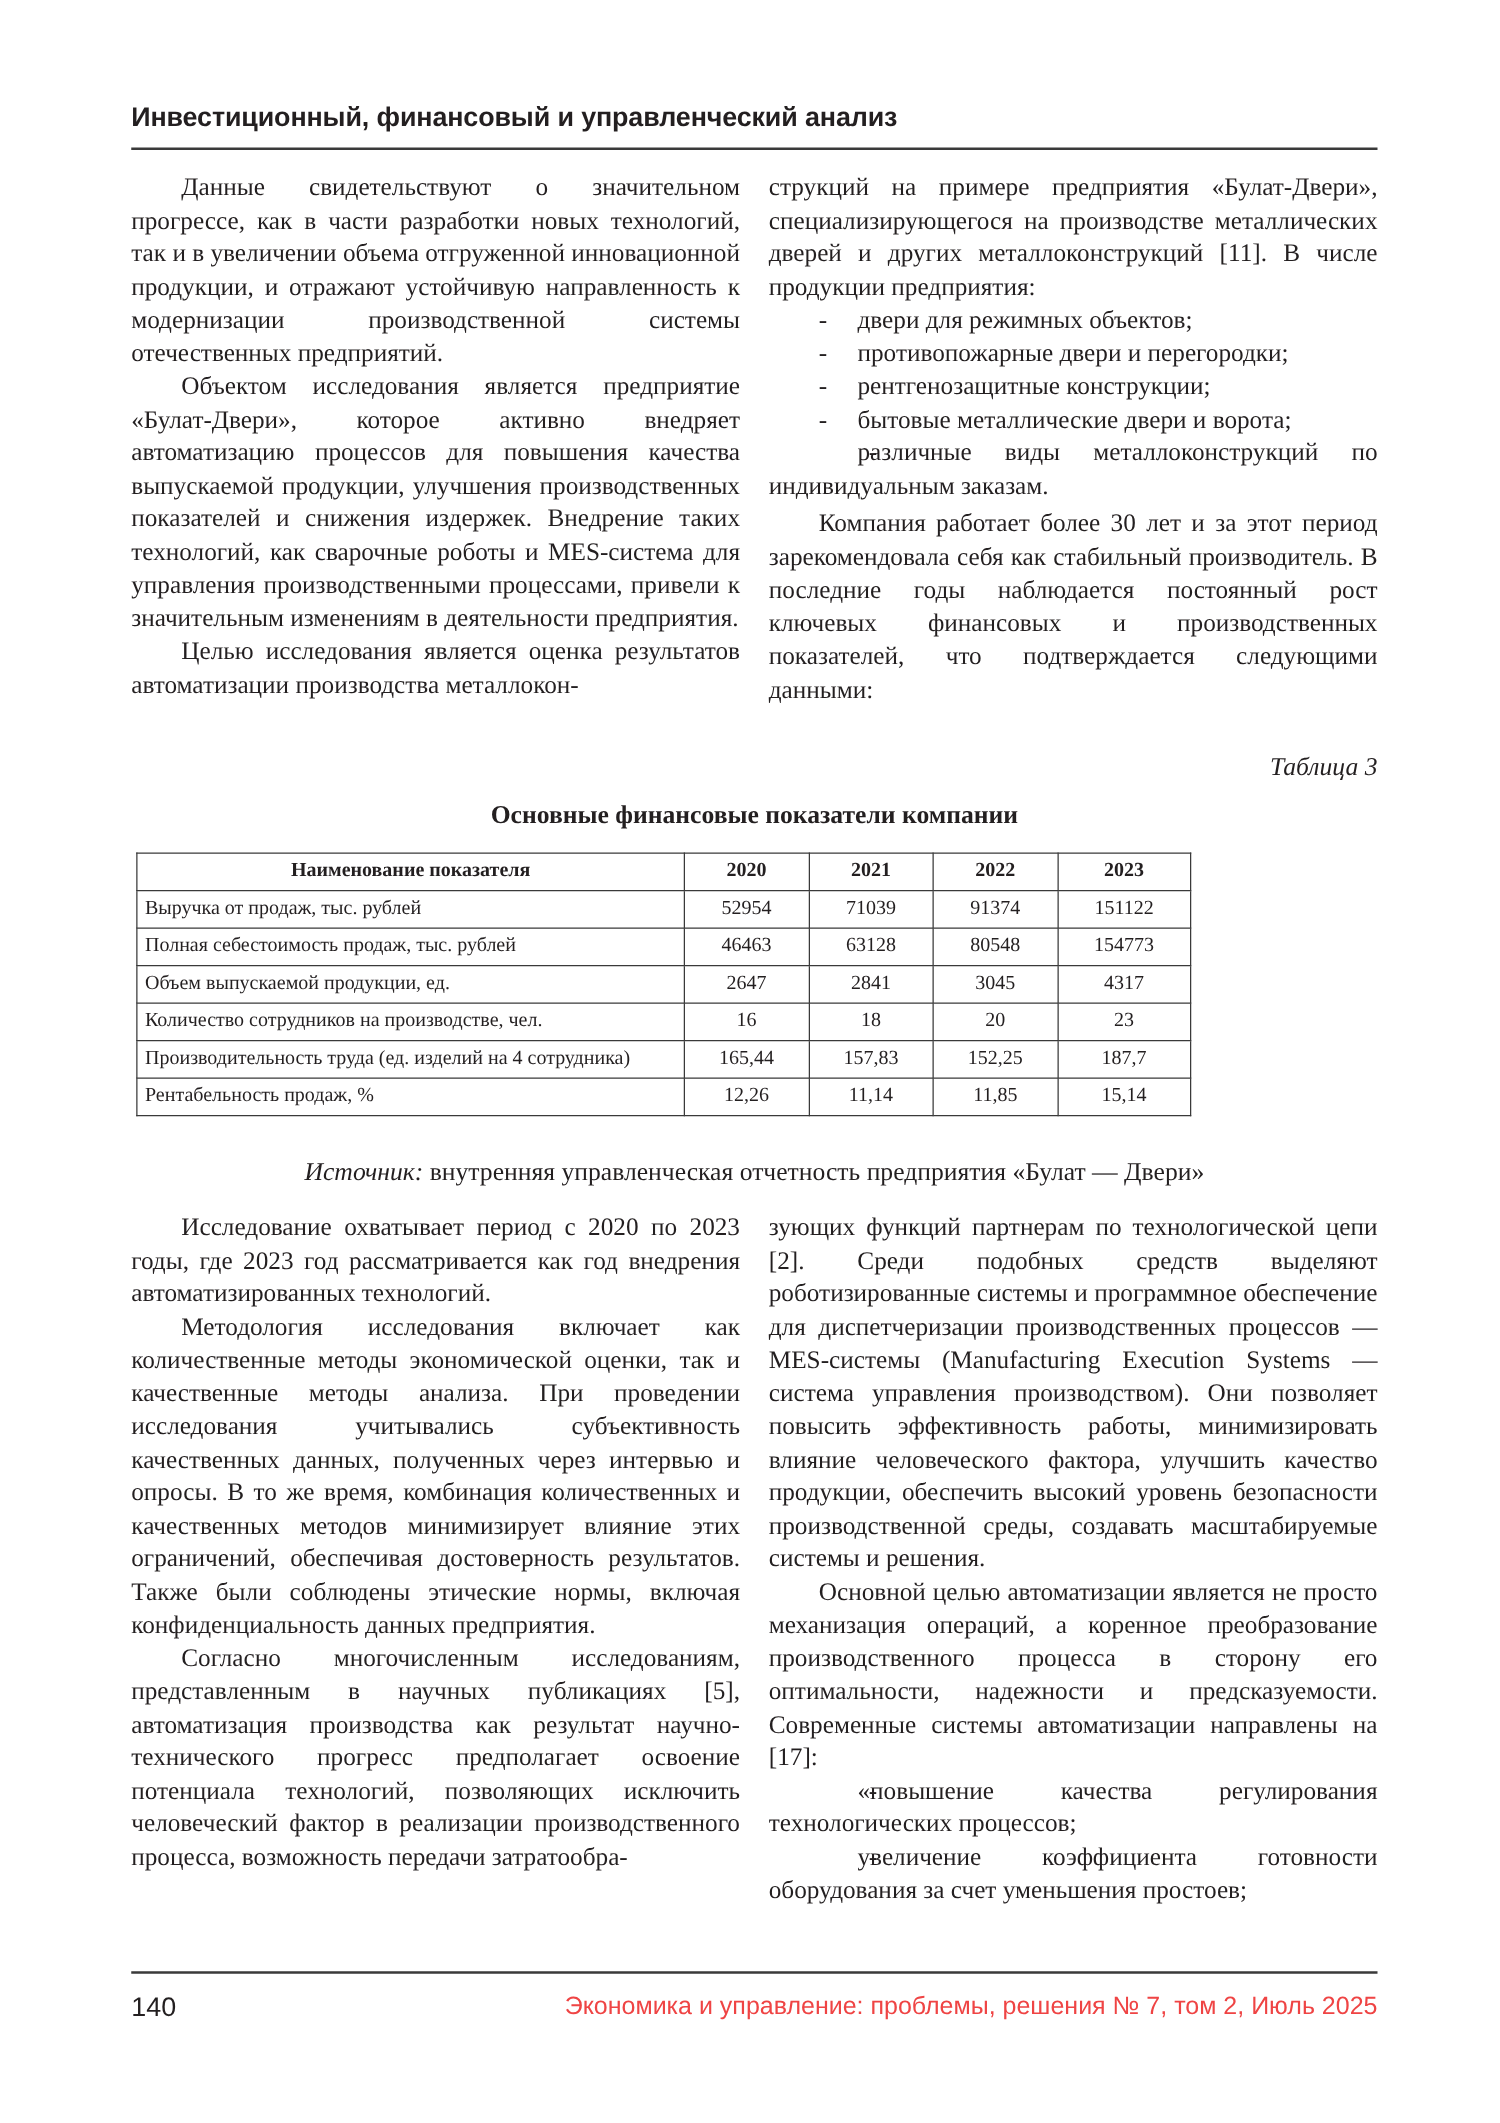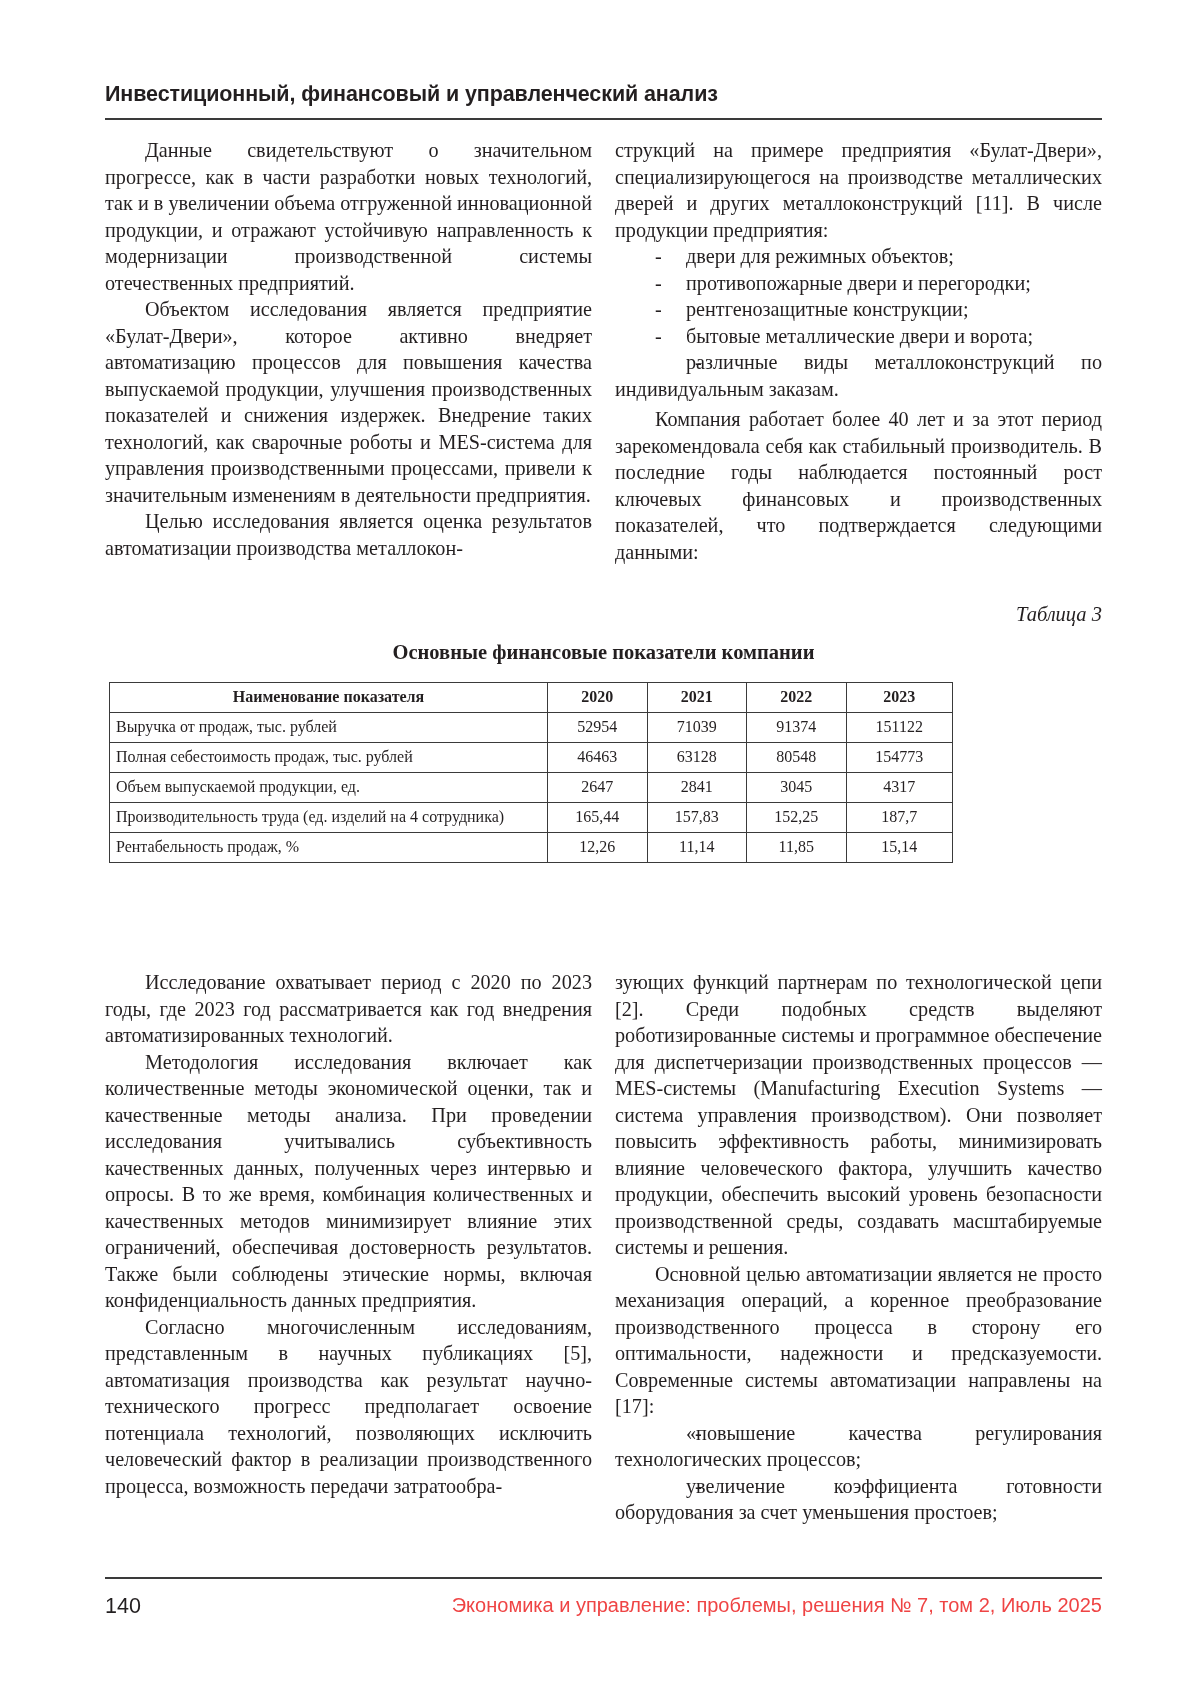--- a/index.html
+++ b/index.html
@@ -66,21 +66,21 @@
     <p class="ind">Целью исследования является оценка результатов автоматизации производства металлокон-</p>
   </div>
 
   <div class="col right1">
     <p>струкций на примере предприятия «Булат-Двери», специализирующегося на производстве металлических дверей и других металлоконструкций [11]. В числе продукции предприятия:</p>
     <div class="li"><span class="dash">-</span><span>двери для режимных объектов;</span></div>
     <div class="li"><span class="dash">-</span><span>противопожарные двери и перегородки;</span></div>
     <div class="li"><span class="dash">-</span><span>рентгенозащитные конструкции;</span></div>
     <div class="li"><span class="dash">-</span><span>бытовые металлические двери и ворота;</span></div>
     <div class="li" style="padding-left:0;text-indent:40px;"><span class="dash">-</span><span>различные виды металлоконструкций по индивидуальным заказам.</span></div>
-    <p class="ind" style="margin-top:4px;">Компания работает более 40 лет и за этот период зарекомендовала себя как стабильный производитель. В последние годы наблюдается постоянный рост ключевых финансовых и производственных показателей, что подтверждается следующими данными:</p>
+    <p class="ind" style="margin-top:4px;">Компания работает более 30 лет и за этот период зарекомендовала себя как стабильный производитель. В последние годы наблюдается постоянный рост ключевых финансовых и производственных показателей, что подтверждается следующими данными:</p>
   </div>
 
   <div class="table-label">Таблица 3</div>
   <div class="table-title">Основные финансовые показатели компании</div>
 
   <table class="fin">
     <thead>
       <tr>
         <th class="c0">Наименование показателя</th>
         <th>2020</th>
@@ -105,36 +105,44 @@
         <td class="num">154773</td>
       </tr>
       <tr>
         <td>Объем выпускаемой продукции, ед.</td>
         <td class="num">2647</td>
         <td class="num">2841</td>
         <td class="num">3045</td>
         <td class="num">4317</td>
       </tr>
       <tr>
+        <td>Количество сотрудников на производстве, чел.</td>
+        <td class="num">16</td>
+        <td class="num">18</td>
+        <td class="num">20</td>
+        <td class="num">23</td>
+      </tr>
+      <tr>
         <td>Производительность труда (ед. изделий на 4 сотрудника)</td>
         <td class="num">165,44</td>
         <td class="num">157,83</td>
         <td class="num">152,25</td>
         <td class="num">187,7</td>
       </tr>
       <tr>
         <td>Рентабельность продаж, %</td>
         <td class="num">12,26</td>
         <td class="num">11,14</td>
         <td class="num">11,85</td>
         <td class="num">15,14</td>
       </tr>
     </tbody>
   </table>
 
+  <div class="source"><i>Источник:</i><span> внутренняя управленческая отчетность предприятия «Булат — Двери»</span></div>
 
   <div class="col left2">
     <p class="ind">Исследование охватывает период с 2020 по 2023 годы, где 2023 год рассматривается как год внедрения автоматизированных технологий.</p>
     <p class="ind">Методология исследования включает как количественные методы экономической оценки, так и качественные методы анализа. При проведении исследования учитывались субъективность качественных данных, полученных через интервью и опросы. В то же время, комбинация количественных и качественных методов минимизирует влияние этих ограничений, обеспечивая достоверность результатов. Также были соблюдены этические нормы, включая конфиденциальность данных предприятия.</p>
     <p class="ind">Согласно многочисленным исследованиям, представленным в научных публикациях [5], автоматизация производства как результат научно-технического прогресс предполагает освоение потенциала технологий, позволяющих исключить человеческий фактор в реализации производственного процесса, возможность передачи затратообра-</p>
   </div>
 
   <div class="col right2">
     <p>зующих функций партнерам по технологической цепи [2]. Среди подобных средств выделяют роботизированные системы и программное обеспечение для диспетчеризации производственных процессов — MES-системы (Manufacturing Execution Systems — система управления производством). Они позволяет повысить эффективность работы, минимизировать влияние человеческого фактора, улучшить качество продукции, обеспечить высокий уровень безопасности производственной среды, создавать масштабируемые системы и решения.</p>
     <p class="ind">Основной целью автоматизации является не просто механизация операций, а коренное преобразование производственного процесса в сторону его оптимальности, надежности и предсказуемости. Современные системы автоматизации направлены на [17]:</p>

